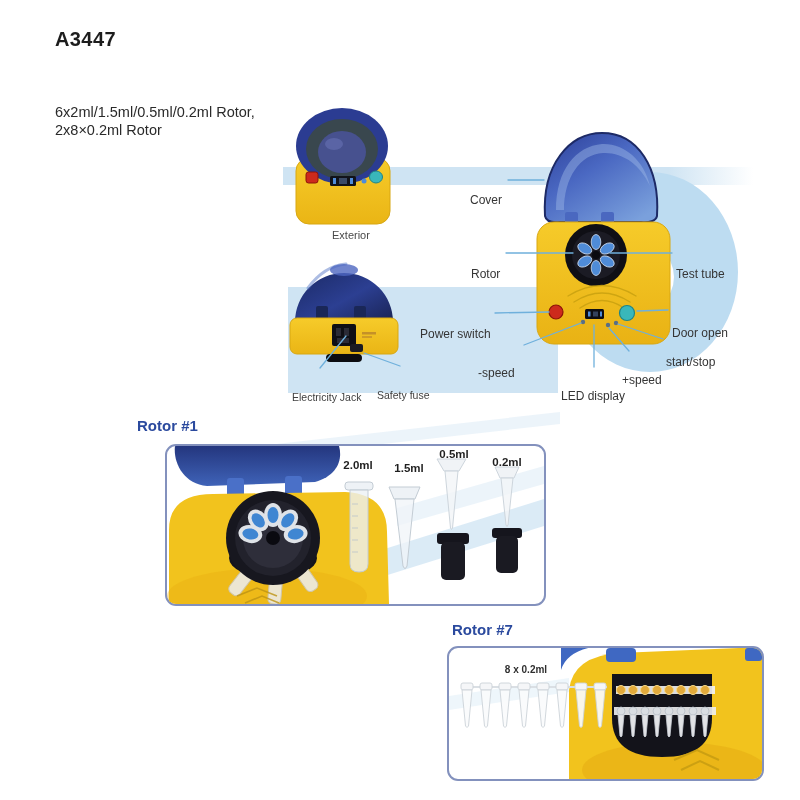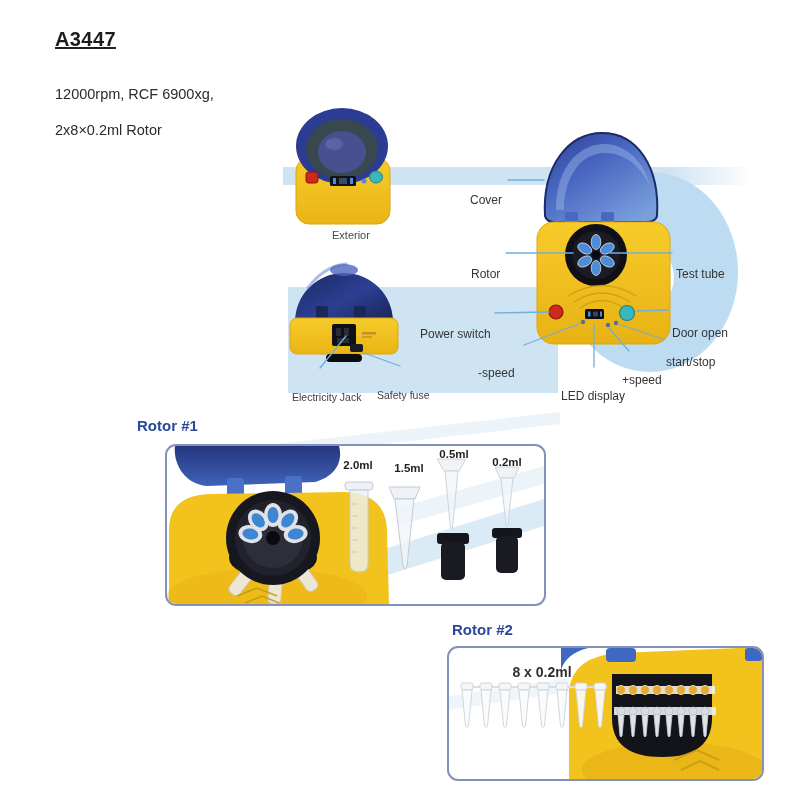--- a/index.html
+++ b/index.html
@@ -2,34 +2,34 @@
 <html><head>
 <meta charset="utf-8">
 <style>
   html,body{margin:0;padding:0;background:#fff;}
   .page{position:relative;width:800px;height:800px;background:#fff;overflow:hidden;
         font-family:"Liberation Sans",sans-serif;color:#222;}
   svg{display:block;}
   .abs{position:absolute;}
   
   .code{position:absolute;left:55px;top:28px;font-size:20px;font-weight:bold;
-        text-decoration:underline;color:#1d1d1d;letter-spacing:.4px;}
+        color:#1d1d1d;letter-spacing:.4px;}
   .title{position:absolute;left:55px;top:56px;font-size:22px;font-weight:bold;color:#1d1d1d;}
   .spec{position:absolute;left:55px;font-size:14.5px;color:#2a2a2a;line-height:1.2;}
   
   .lbl{position:absolute;font-size:12px;color:#353535;white-space:nowrap;}
   .lbl.sm{font-size:10.5px;color:#404040;}
   .caption{position:absolute;font-size:11px;color:#4a4a4a;white-space:nowrap;}
   
   .rtitle{position:absolute;font-size:15px;font-weight:bold;color:#2b4a9e;white-space:nowrap;}
   .rbox{position:absolute;background:#fff;border:2px solid #8391bd;border-radius:11px;overflow:hidden;}
   .tubelbl{position:absolute;transform:translateX(-50%);font-size:11.5px;font-weight:bold;
            color:#1f1f1f;white-space:nowrap;z-index:3;}
-  .striplbl{position:absolute;transform:translateX(-50%);font-size:14px;font-weight:bold;
-            color:#2f2f2f;white-space:nowrap;z-index:3;margin-left:16px;}
+  .striplbl{position:absolute;transform:translateX(-50%);font-size:10px;font-weight:bold;
+            color:#2f2f2f;white-space:nowrap;z-index:3;}
   .z0{z-index:0;} .z10{z-index:10;} .z15{z-index:15;} .z20{z-index:20;margin-top:21px;}
 </style>
 </head>
 <body>
 
 <div class="page">
 
   <svg class="abs z0" width="800" height="800" viewBox="0 0 800 800" style="left:0;top:0;">
     <defs>
       <linearGradient id="bandFade" x1="0" y1="0" x2="1" y2="0">
@@ -39,21 +39,21 @@
       </linearGradient>
     </defs>
     <rect x="283" y="167" width="470" height="18" fill="url(#bandFade)"></rect>
     <path fill-rule="evenodd" fill="#bddcf1" d="M562,272 a88,100 0 1,0 176,0 a88,100 0 1,0 -176,0
              M584,277 a45,40 0 1,0 90,0 a45,40 0 1,0 -90,0"></path>
     <rect x="288" y="287" width="270" height="106" fill="#cfe4f3"></rect>
     <polygon points="205,452 560,412 560,424 205,464" fill="#cfe4f3" opacity="0.4"></polygon>
   </svg>
 
   <div class="code">A3447</div>
-  <div class="spec" style="top:86px;">12000rpm, RCF 6900xg,</div>
+  <div class="spec" style="top:104px;">6x2ml/1.5ml/0.5ml/0.2ml Rotor,</div>
   <div class="spec" style="top:122px;">2x8×0.2ml Rotor</div>
 
   <svg class="abs z10" width="104" height="124" viewBox="0 0 104 124" style="left:290px;top:106px;">
     <defs>
       <linearGradient id="yel1" x1="0" y1="0" x2="0" y2="1">
         <stop offset="0" stop-color="#f6cb2a"></stop>
           <stop offset="1" stop-color="#eab515"></stop>
       </linearGradient>
     </defs>
     <rect x="6" y="52" width="94" height="66" rx="13" fill="url(#yel1)" stroke="#d8a713" stroke-width="1"></rect>
@@ -255,21 +255,21 @@
       </g>
       <g>
         <polygon points="328,21 352,21 347,32 333,32" fill="#f0f3f6" stroke="#cdd5dc" stroke-width="1"></polygon>
         <path d="M334,32 L346,32 L341,79 Q340,82 339,79 Z" fill="#f2f5f8" fill-opacity="0.8" stroke="#cdd5dc" stroke-width="1"></path>
         <rect x="325" y="82" width="30" height="10" rx="3" fill="#15151d"></rect>
         <rect x="329" y="90" width="22" height="37" rx="5" fill="#1a1a22"></rect>
       </g>
     </svg>
   </div>
 
-  <div class="rtitle" style="left:452px;top:621px;">Rotor #2</div>
+  <div class="rtitle" style="left:452px;top:621px;">Rotor #7</div>
   <div class="rbox" style="left:447px;top:646px;width:313px;height:131px;">
     <div class="striplbl" style="left:77px;top:16px;">8 x 0.2ml</div>
     <svg width="313" height="131" viewBox="0 0 313 131" style="position:absolute;left:0;top:0;">
       <polygon points="0,48 120,30 120,44 0,62" fill="#cfe4f3" opacity="0.35"></polygon>
       <path d="M120,131 L120,42 Q124,8 170,5 L290,0 L313,0 L313,131 Z" fill="#f2c31d"></path>
       <ellipse cx="225" cy="122" rx="92" ry="28" fill="#e3a912" opacity="0.5"></ellipse>
       <path d="M112,22 Q118,2 150,-2 L112,-2 Z" fill="#3f68c2"></path>
       <rect x="157" y="0" width="30" height="14" rx="4" fill="#3f68c2"></rect>
       <rect x="296" y="0" width="17" height="13" rx="3" fill="#3f68c2"></rect>
       <g>

